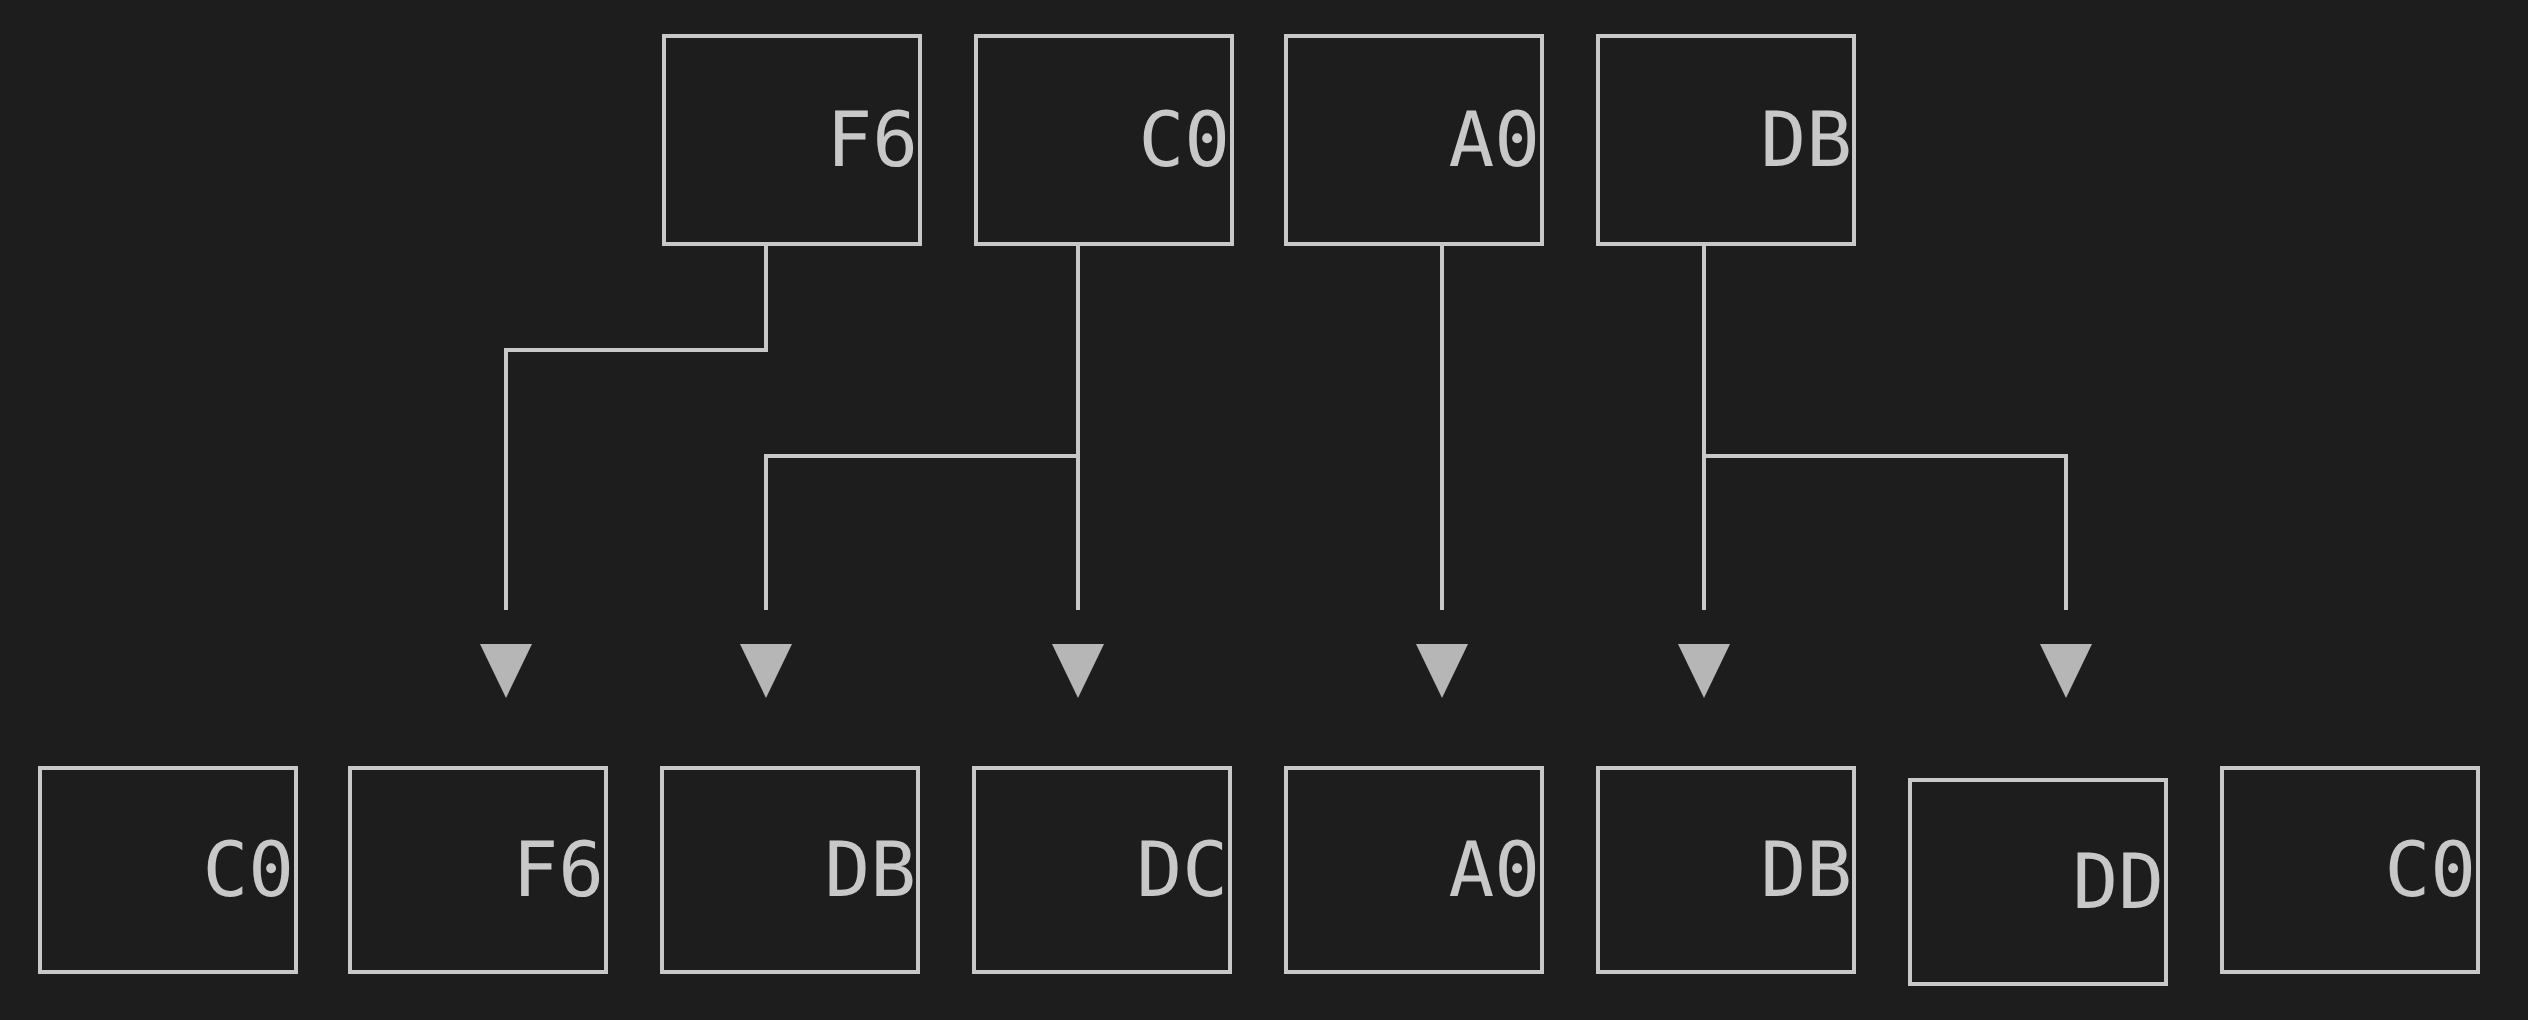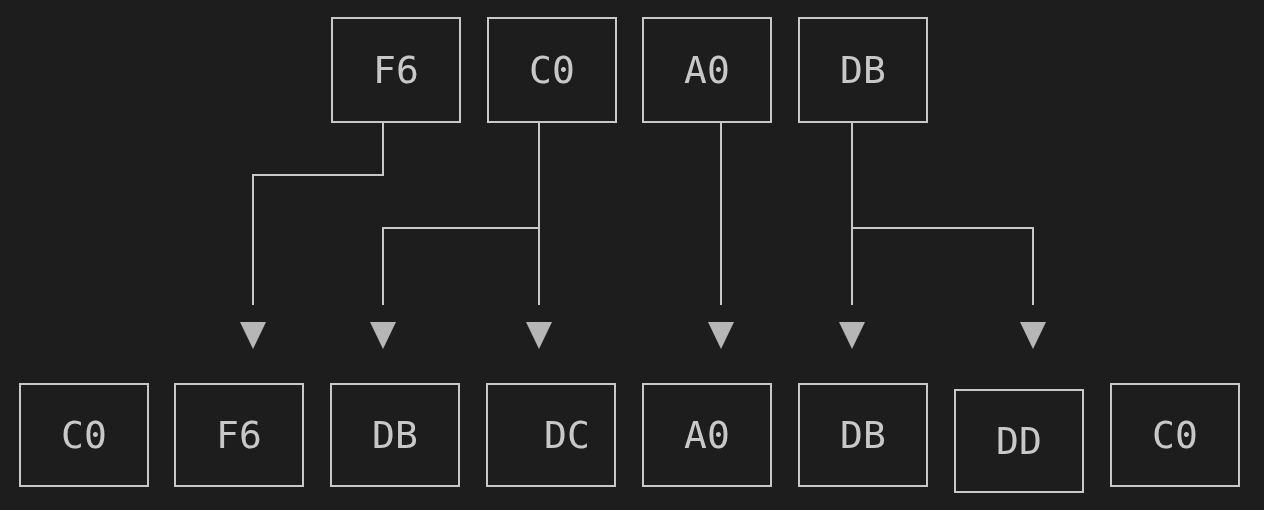--- a/index.html
+++ b/index.html
@@ -15,21 +15,21 @@
     overflow: hidden;
     font-family: "DejaVu Sans Mono", "Liberation Mono", monospace;
   }
   .box {
     position: absolute;
     box-sizing: border-box;
     border: 2px solid var(--line, #c8c8c8);
     background: var(--bg, #1d1d1d);
     display: flex;
     align-items: center;
-    justify-content: center;
+    justify-content: flex-end;
   }
   .box .label {
     color: var(--text, #c8c8c8);
     font-size: 38px;
     line-height: 1;
     letter-spacing: 0px;
   }
   .seg {
     position: absolute;
     background: var(--line, #c8c8c8);

